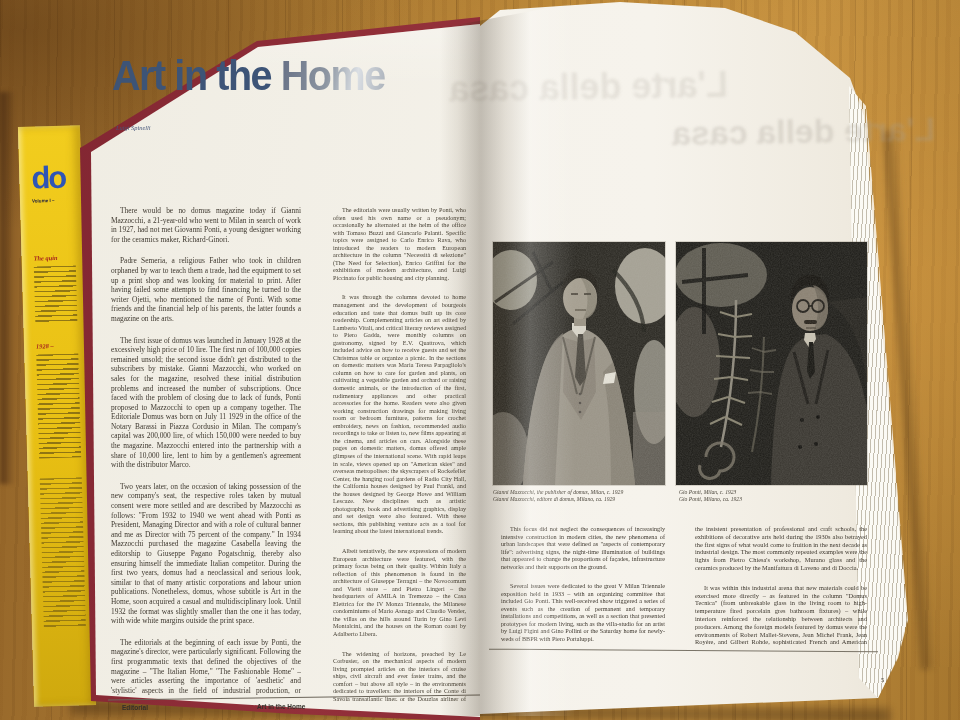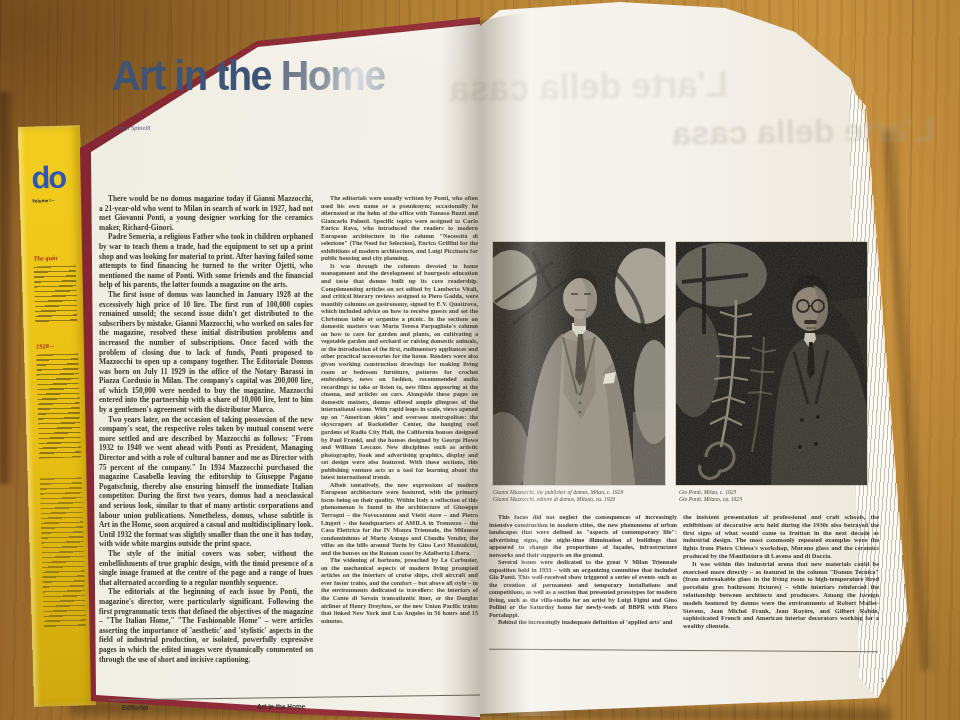--- a/index.html
+++ b/index.html
@@ -68,21 +68,21 @@
   .title .metal{color:#99a2ad;}
   @supports (-webkit-background-clip:text){
     .title .metal{background:linear-gradient(100deg,#667085 0%,#8d96a2 45%,#dbdfe4 72%,#aab1ba 100%);
       -webkit-background-clip:text;background-clip:text;color:transparent;}}
   .ghost{font-family:"Liberation Sans",sans-serif;font-weight:bold;white-space:nowrap;
     color:rgba(165,160,150,.30);filter:blur(1.5px);transform:scaleX(-1) rotate(1deg);}
   .ghost-title-left{left:468px;top:66px;font-size:36px;width:260px;opacity:.7;}
   .ghost-title-right{left:672px;top:112px;font-size:34px;}
   .author{left:116px;top:124px;font-size:6.4px;font-style:italic;color:#46567a;}
   .textcol{color:#3e382f;text-align:justify;overflow:hidden;}
-  .textcol p{margin:0;text-indent:9px;font-weight:bold;}
+  .textcol p{margin:12px;text-indent:9px;}
   .no-first-indent p:first-child{text-indent:0;}
   .lcol1{left:99px;top:194px;width:214px;height:502px;font-size:7.4px;line-height:9.6px;}
   .lcol2{left:321px;top:194px;width:157px;height:507px;font-size:6.2px;line-height:7.55px;
     color:#494337;}
   .lfooter-rule{left:108px;top:697px;width:372px;height:1px;background:#6b655a;transform:rotate(-.8deg);}
   .lfooter{font-family:"Liberation Sans",sans-serif;font-weight:bold;font-size:6.5px;color:#33302a;}
   .lf1{left:122px;top:704px;}
   .lf2{left:257px;top:703px;}
   
   .photo{background:#222;box-shadow:0 0 0 1px rgba(120,112,96,.25);}
@@ -120,21 +120,20 @@
 <div class="abs fore-edge"></div>
 
 <div class="abs title"><span class="en">Art in the </span><span class="metal">Home</span></div>
 <div class="abs ghost ghost-title-left">L'arte della casa</div>
 <div class="abs author">Luigi Spinelli</div>
 <div class="abs textcol lcol1">
     <p>There would be no domus magazine today if Gianni Mazzocchi, a 21-year-old who went to Milan in search of work in 1927, had not met Giovanni Ponti, a young designer working for the ceramics maker, Richard-Ginori.</p>
     <p>Padre Semeria, a religious Father who took in children orphaned by war to teach them a trade, had the equipment to set up a print shop and was looking for material to print. After having failed some attempts to find financing he turned to the writer Ojetti, who mentioned the name of Ponti. With some friends and the financial help of his parents, the latter founds a magazine on the arts.</p>
     <p>The first issue of domus was launched in January 1928 at the excessively high price of 10 lire. The first run of 100,000 copies remained unsold; the second issue didn't get distributed to the subscribers by mistake. Gianni Mazzocchi, who worked on sales for the magazine, resolved these initial distribution problems and increased the number of subscriptions. Once faced with the problem of closing due to lack of funds, Ponti proposed to Mazzocchi to open up a company together. The Editoriale Domus was born on July 11 1929 in the office of the Notary Barassi in Piazza Cordusio in Milan. The company's capital was 200,000 lire, of which 150,000 were needed to buy the magazine. Mazzocchi entered into the partnership with a share of 10,000 lire, lent to him by a gentlemen's agreement with the distributor Marco.</p>
     <p>Two years later, on the occasion of taking possession of the new company's seat, the respective roles taken by mutual consent were more settled and are described by Mazzocchi as follows: "From 1932 to 1940 we went ahead with Ponti as President, Managing Director and with a role of cultural banner and me as Director with 75 percent of the company." In 1934 Mazzocchi purchased the magazine Casabella leaving the editorship to Giuseppe Pagano Pogatschnig, thereby also ensuring himself the immediate Italian competitor. During the first two years, domus had a neoclassical and serious look, similar to that of many artistic corporations and labour union publications. Nonetheless, domus, whose subtitle is Art in the Home, soon acquired a casual and multidisciplinary look. Until 1932 the format was slightly smaller than the one it has today, with wide white margins outside the print space.</p>
-    <p>The style of the initial covers was sober, without the embellishments of true graphic design, with the timid presence of a single image framed at the centre of the page and a range of hues that alternated according to a regular monthly sequence.</p>
     <p>The editorials at the beginning of each issue by Ponti, the magazine's director, were particularly significant. Following the first programmatic texts that defined the objectives of the magazine – "The Italian Home," "The Fashionable Home" – were articles asserting the importance of 'aesthetic' and 'stylistic' aspects in the field of industrial production, or isolated, powerfully expressive pages in which the edited images were dynamically commented on through the use of short and incisive captioning.</p>
   </div>
 <div class="abs textcol lcol2">
     <p>The editorials were usually written by Ponti, who often used his own name or a pseudonym; occasionally he alternated at the helm of the office with Tomaso Buzzi and Giancarlo Palanti. Specific topics were assigned to Carlo Enrico Rava, who introduced the readers to modern European architecture in the column "Necessità di selezione" (The Need for Selection), Enrico Griffini for the exhibitions of modern architecture, and Luigi Piccinato for public housing and city planning.</p>
     <p>It was through the columns devoted to home management and the development of bourgeois education and taste that domus built up its core readership. Complementing articles on art edited by Lamberto Vitali, and critical literary reviews assigned to Piero Gadda, were monthly columns on gastronomy, signed by E.V. Quattrova, which included advice on how to receive guests and set the Christmas table or organize a picnic. In the sections on domestic matters was Maria Teresa Parpagliolo's column on how to care for garden and plants, on cultivating a vegetable garden and orchard or raising domestic animals, or the introduction of the first, rudimentary appliances and other practical accessories for the home. Readers were also given working construction drawings for making living room or bedroom furniture, patterns for crochet embroidery, news on fashion, recommended audio recordings to take or listen to, new films appearing at the cinema, and articles on cars. Alongside these pages on domestic matters, domus offered ample glimpses of the international scene. With rapid leaps in scale, views opened up on "American skies" and overseas metropolises: the skyscrapers of Rockefeller Center, the hanging roof gardens of Radio City Hall, the California houses designed by Paul Frankl, and the houses designed by George Howe and William Lescaze. New disciplines such as artistic photography, book and advertising graphics, display and set design were also featured. With these sections, this publishing venture acts as a tool for learning about the latest international trends.</p>
     <p>Albeit tentatively, the new expressions of modern European architecture were featured, with the primary focus being on their quality. Within Italy a reflection of this phenomenon is found in the architecture of Giuseppe Terragni – the Novocomum and Vietti store – and Pietro Lingeri – the headquarters of AMILA in Tremezzo – the Casa Elettrica for the IV Monza Triennale, the Milanese condominiums of Mario Asnago and Claudio Vender, the villas on the hills around Turin by Gino Levi Montalcini, and the houses on the Roman coast by Adalberto Libera.</p>
     <p>The widening of horizons, preached by Le Corbusier, on the mechanical aspects of modern living prompted articles on the interiors of cruise ships, civil aircraft and ever faster trains, and the comfort – but above all style – in the environments dedicated to travellers: the interiors of the Conte di Savoia transatlantic liner, or the Douglas airliner of Henry Dreyfuss, or the new Union Pacific trains that linked New York and Los Angeles in 56 hours and 15 minutes.</p>
   </div>
 <div class="abs lfooter-rule"></div>
 <div class="abs lfooter lf1">Editorial</div>

